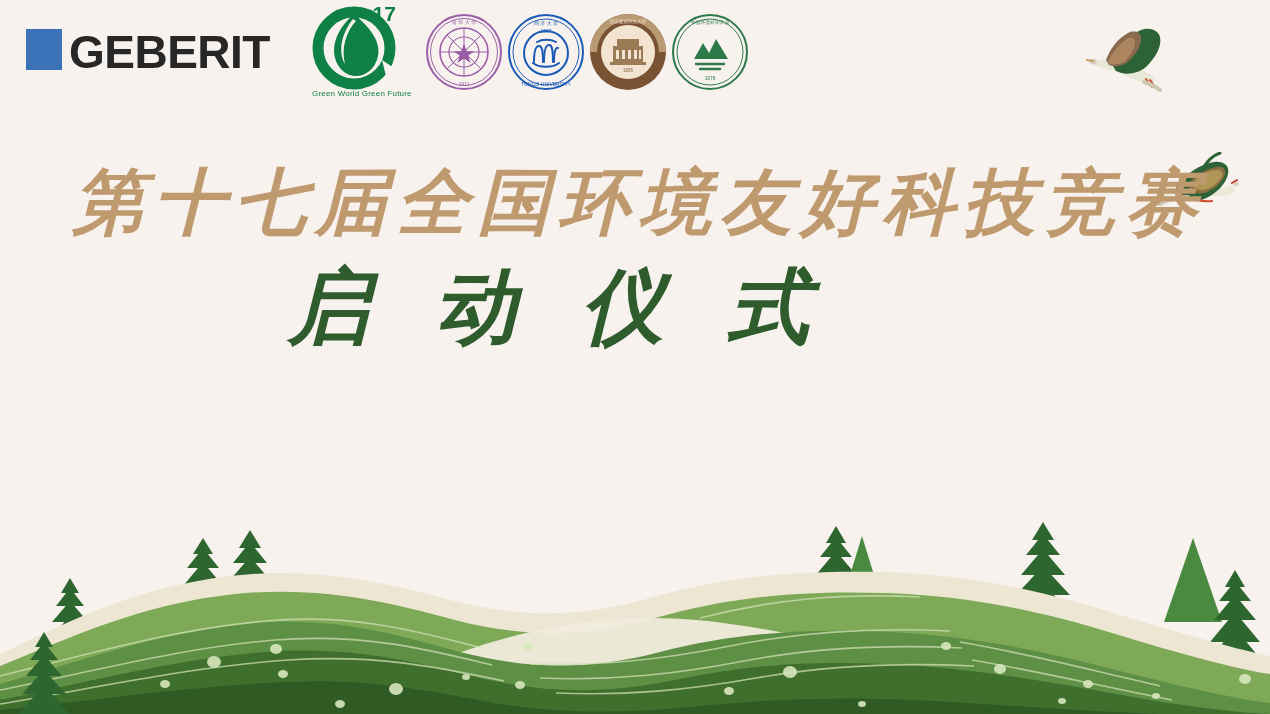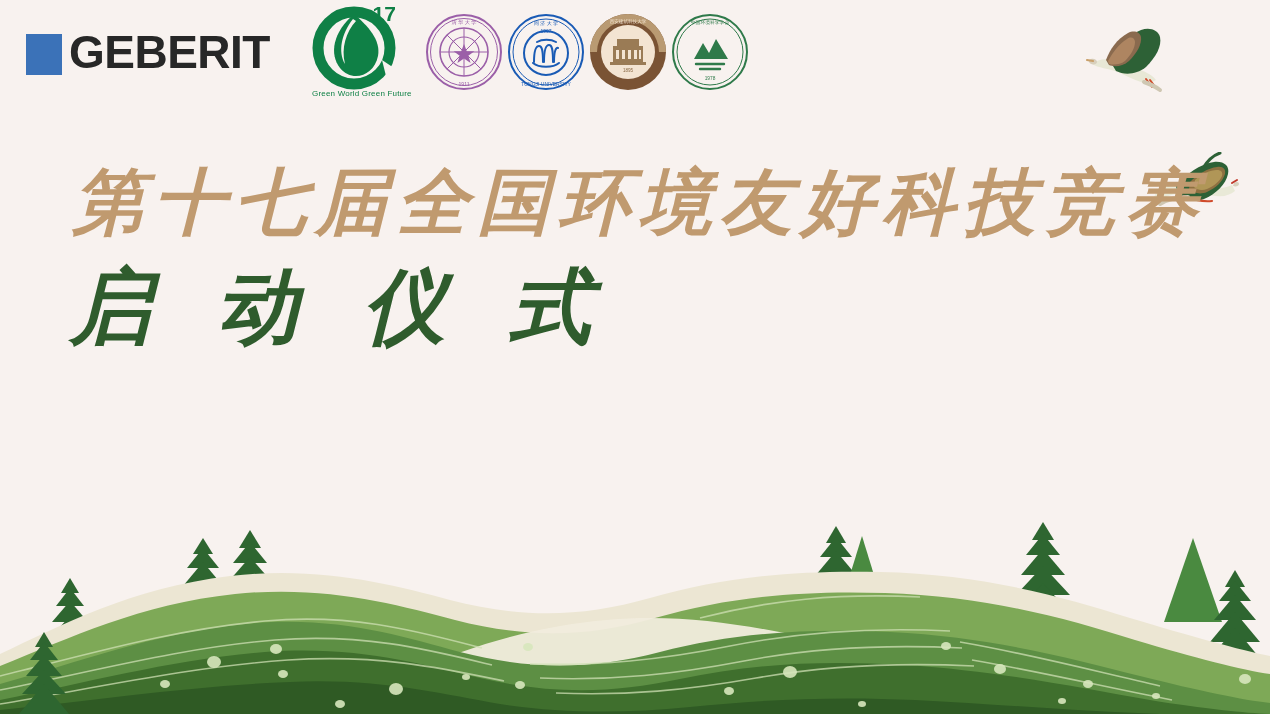--- a/index.html
+++ b/index.html
@@ -6,21 +6,21 @@
   body{
     width:1270px;height:714px;overflow:hidden;
     background:#f8f2ef;
     font-family:"Liberation Sans","DejaVu Sans",sans-serif;
     position:relative;
   }
   .poster{position:absolute;inset:0;background:#f8f2ef;overflow:hidden;}
 
   
   .logo-strip{position:absolute;left:0;top:0;width:1270px;height:104px;display:flex;align-items:center;}
-  .geberit{display:flex;align-items:flex-end;margin-left:26px;}
+  .geberit{display:flex;align-items:flex-start;margin-left:26px;}
   .geberit .sq{width:36px;height:41px;background:#3b72b8;display:block;}
   .geberit .wordmark{
     font-family:"Liberation Sans",sans-serif;font-weight:bold;font-size:46px;
     letter-spacing:-0.5px;color:#272727;margin-left:7px;line-height:1;
   }
 
   .logo{position:relative;flex:0 0 auto;}
 
   
   .leaf-logo{margin-left:42px;width:92px;height:96px;position:relative;}
@@ -33,25 +33,25 @@
 
   
   .title-main{
     position:absolute;left:0;top:155px;width:1270px;text-align:center;
     font-family:"Liberation Serif","DejaVu Serif",serif;
     font-weight:bold;font-style:italic;
     font-size:72px;letter-spacing:9px;color:#c09a6f;
     white-space:nowrap;text-indent:9px;
   }
   .title-sub{
-    position:absolute;left:0;top:253px;width:1098px;text-align:left;
+    position:absolute;left:0;top:253px;width:1098px;text-align:center;
     font-family:"Liberation Serif","DejaVu Serif",serif;
     font-weight:bold;font-style:italic;
     font-size:82px;letter-spacing:22px;color:#2f5c2d;
-    white-space:nowrap;text-indent:22px;margin-left:48px;
+    white-space:nowrap;text-indent:22px;
   }
 
   
   .body-text{
     position:absolute;left:118px;top:394px;width:1000px;
     font-family:"Liberation Serif","DejaVu Serif",serif;
     font-size:16.5px;line-height:28px;color:#232323;
     letter-spacing:0.3px;
   }
   .body-text p{margin:0;}

